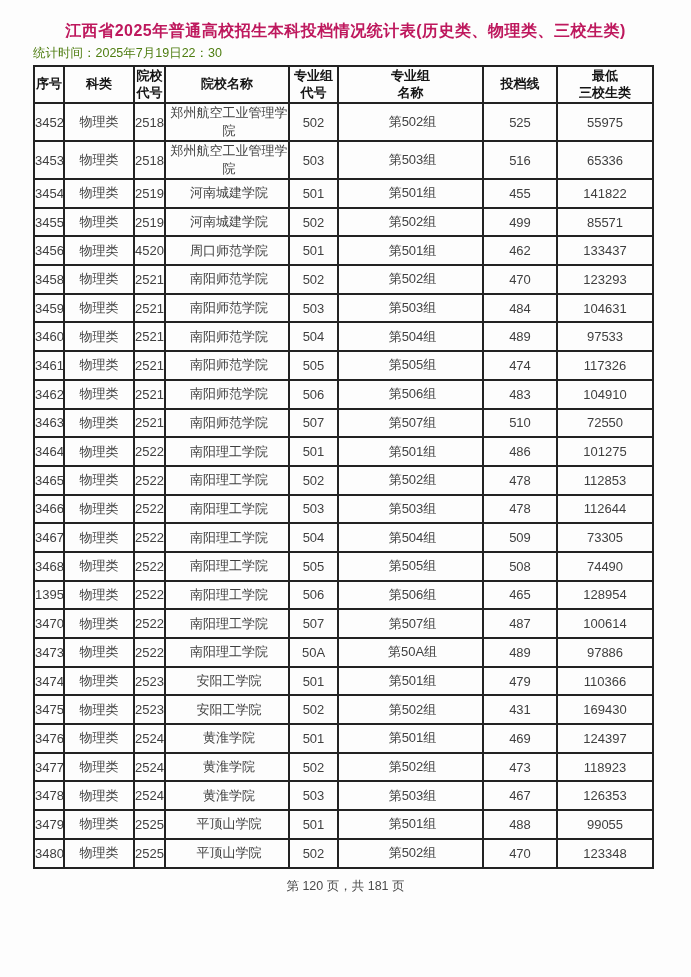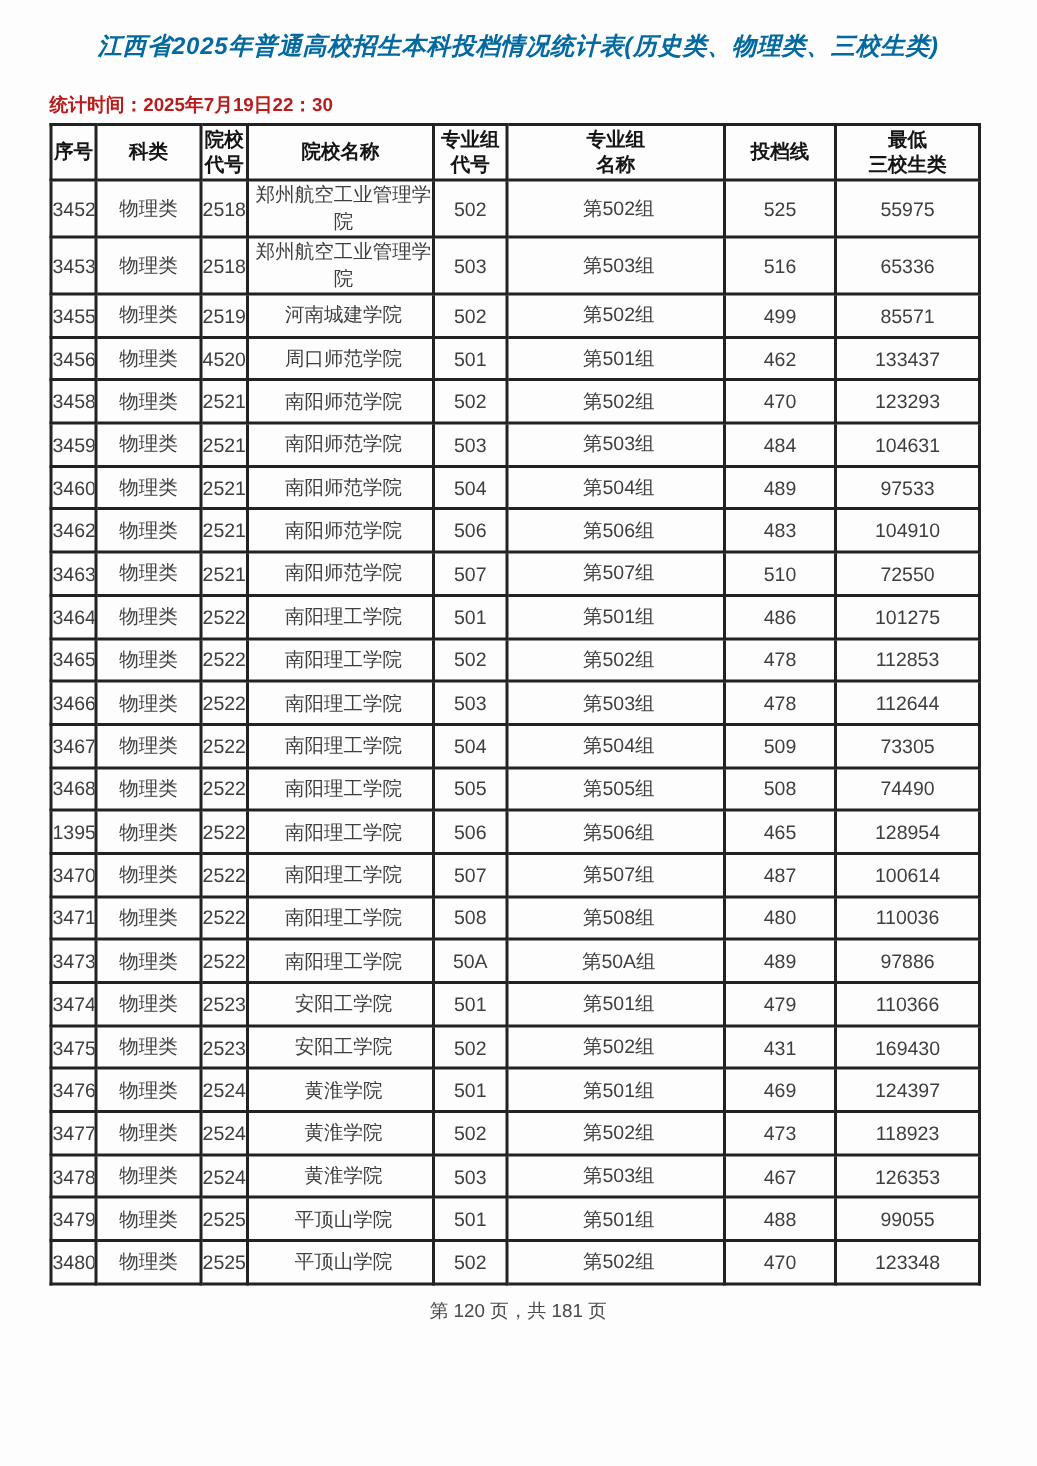--- a/index.html
+++ b/index.html
@@ -13,29 +13,28 @@
     width: 691px;
     height: 977px;
     background: #fdfdfd;
     overflow: hidden;
   }
   .title {
     padding-top: 21px;
     text-align: center;
     font-size: 16px;
     font-weight: bold;
-    color: #0369a1;
+    color: #be185d;
     letter-spacing: 0.5px;
-    font-style: italic;
   }
   .subtitle {
-    margin: 20px 0 0 33px;
+    margin: 3px 0 0 33px;
     font-size: 12.5px;
-    font-weight: bold;
-    color: #b91c1c;
+    font-weight: normal;
+    color: #4d7c0f;
   }
   table.stat-table {
     margin: 3px 0 0 33px;
     width: 619px;
     border-collapse: collapse;
     table-layout: fixed;
   }
   table.stat-table th,
   table.stat-table td {
     border: 2px solid #222222;
@@ -123,20 +122,30 @@
           <td class="col-serial">3453</td>
           <td class="col-category">物理类</td>
           <td class="col-college_code">2518</td>
           <td class="col-college_name">郑州航空工业管理学院</td>
           <td class="col-group_code">503</td>
           <td class="col-group_name">第503组</td>
           <td class="col-score_line">516</td>
           <td class="col-min_rank">65336</td>
         </tr>
         <tr>
+          <td class="col-serial">3454</td>
+          <td class="col-category">物理类</td>
+          <td class="col-college_code">2519</td>
+          <td class="col-college_name">河南城建学院</td>
+          <td class="col-group_code">501</td>
+          <td class="col-group_name">第501组</td>
+          <td class="col-score_line">455</td>
+          <td class="col-min_rank">141822</td>
+        </tr>
+        <tr>
           <td class="col-serial">3455</td>
           <td class="col-category">物理类</td>
           <td class="col-college_code">2519</td>
           <td class="col-college_name">河南城建学院</td>
           <td class="col-group_code">502</td>
           <td class="col-group_name">第502组</td>
           <td class="col-score_line">499</td>
           <td class="col-min_rank">85571</td>
         </tr>
         <tr>
@@ -173,20 +182,30 @@
           <td class="col-serial">3460</td>
           <td class="col-category">物理类</td>
           <td class="col-college_code">2521</td>
           <td class="col-college_name">南阳师范学院</td>
           <td class="col-group_code">504</td>
           <td class="col-group_name">第504组</td>
           <td class="col-score_line">489</td>
           <td class="col-min_rank">97533</td>
         </tr>
         <tr>
+          <td class="col-serial">3461</td>
+          <td class="col-category">物理类</td>
+          <td class="col-college_code">2521</td>
+          <td class="col-college_name">南阳师范学院</td>
+          <td class="col-group_code">505</td>
+          <td class="col-group_name">第505组</td>
+          <td class="col-score_line">474</td>
+          <td class="col-min_rank">117326</td>
+        </tr>
+        <tr>
           <td class="col-serial">3462</td>
           <td class="col-category">物理类</td>
           <td class="col-college_code">2521</td>
           <td class="col-college_name">南阳师范学院</td>
           <td class="col-group_code">506</td>
           <td class="col-group_name">第506组</td>
           <td class="col-score_line">483</td>
           <td class="col-min_rank">104910</td>
         </tr>
         <tr>
@@ -261,30 +280,20 @@
         </tr>
         <tr>
           <td class="col-serial">3470</td>
           <td class="col-category">物理类</td>
           <td class="col-college_code">2522</td>
           <td class="col-college_name">南阳理工学院</td>
           <td class="col-group_code">507</td>
           <td class="col-group_name">第507组</td>
           <td class="col-score_line">487</td>
           <td class="col-min_rank">100614</td>
-        </tr>
-        <tr>
-          <td class="col-serial">3471</td>
-          <td class="col-category">物理类</td>
-          <td class="col-college_code">2522</td>
-          <td class="col-college_name">南阳理工学院</td>
-          <td class="col-group_code">508</td>
-          <td class="col-group_name">第508组</td>
-          <td class="col-score_line">480</td>
-          <td class="col-min_rank">110036</td>
         </tr>
         <tr>
           <td class="col-serial">3473</td>
           <td class="col-category">物理类</td>
           <td class="col-college_code">2522</td>
           <td class="col-college_name">南阳理工学院</td>
           <td class="col-group_code">50A</td>
           <td class="col-group_name">第50A组</td>
           <td class="col-score_line">489</td>
           <td class="col-min_rank">97886</td>

